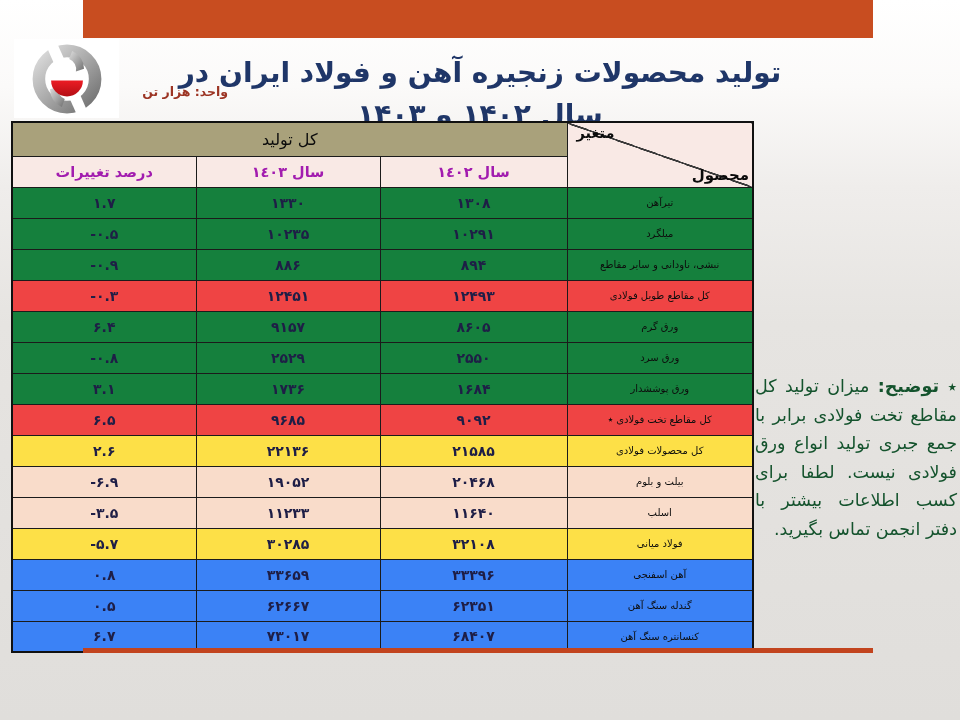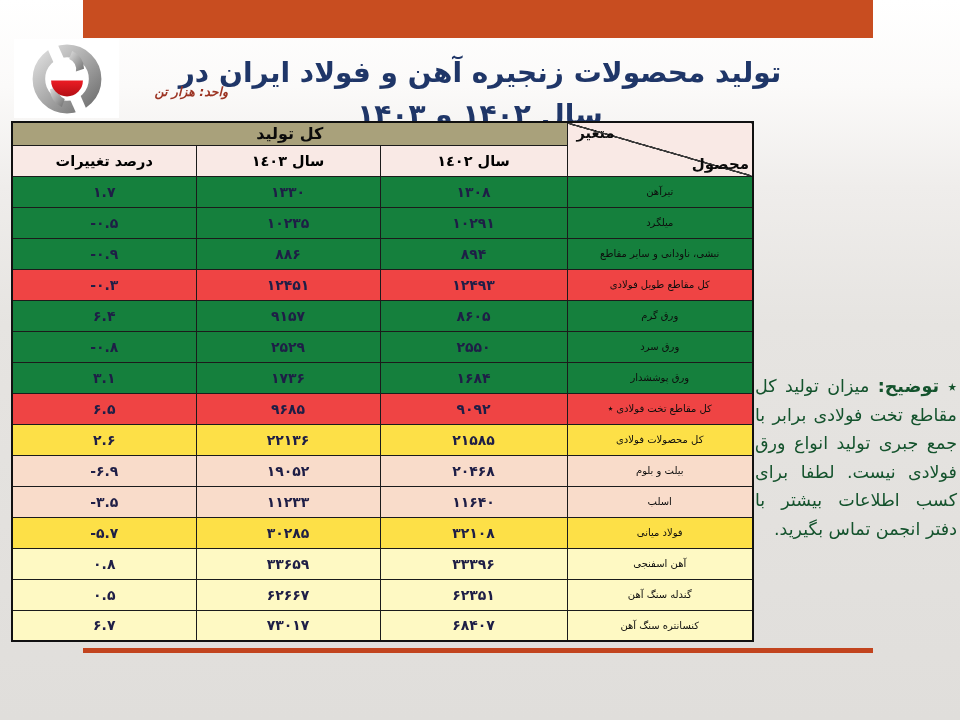--- a/index.html
+++ b/index.html
@@ -11,42 +11,42 @@
   
   .top-bar{position:absolute;left:83px;top:0;width:790px;height:38px;background:#C84D20;}
   .bottom-rule{position:absolute;left:83px;top:648px;width:790px;height:5px;background:#C2441E;}
   
   .logo-box{position:absolute;left:14px;top:39px;width:105px;height:79px;background:#ffffff;
     display:flex;align-items:center;justify-content:center;}
   
   .slide-title{position:absolute;left:150px;top:52px;width:660px;text-align:center;
     direction:rtl;color:#1F3668;font-size:28px;font-weight:bold;line-height:1.5;}
   .unit-label{position:absolute;left:118px;top:84px;width:110px;direction:rtl;text-align:right;
-    color:#9C3423;font-size:12.5px;font-weight:bold;font-style:italic;}
+    color:#9C3423;font-size:12.5px;font-weight:bold;}
   
   table.prod{position:absolute;left:11px;top:121px;width:741px;border-collapse:collapse;
     table-layout:fixed;direction:rtl;}
   table.prod td{border:1.6px solid #1b1b1b;text-align:center;vertical-align:middle;
     padding:0 3px;box-sizing:border-box;overflow:hidden;white-space:nowrap;}
   table.prod{border:2.5px solid #111;}
-  td.group-head{background:#A9A17B;height:23px;color:#0b0b0b;font-size:16px;font-weight:bold;}
-  td.col-head{background:#F9E9E5;height:31px;color:#000000;font-size:14.5px;font-weight:bold;}
+  td.group-head{background:#A9A17B;height:34px;color:#0b0b0b;font-size:16px;font-weight:normal;}
+  td.col-head{background:#F9E9E5;height:31px;color:#a21caf;font-size:14.5px;font-weight:bold;}
   td.corner{background:#F9E9E5;position:relative;padding:0;
     background-image:linear-gradient(to top right,
       transparent calc(50% - 0.9px),#3a3a3a calc(50% - 0.9px),
       #3a3a3a calc(50% + 0.9px),transparent calc(50% + 0.9px));}
   .corner-top{position:absolute;top:2px;left:9px;font-size:14.5px;font-weight:bold;color:#0b0b0b;}
   .corner-bottom{position:absolute;bottom:3px;right:3px;font-size:15px;font-weight:bold;color:#0b0b0b;}
   td.product-cell{font-size:10px;font-weight:normal;color:#0d0d0d;height:31px;}
   td.num-cell{font-size:14px;font-weight:bold;color:#1E1E46;direction:ltr;height:31px;}
   tr.band-pink td{background:#15803d;}
   tr.band-gray td{background:#ef4444;}
   tr.band-orange td{background:#fde047;}
   tr.band-peach td{background:#F9DCCA;}
-  tr.band-tan td{background:#fef9c3;}
+  tr.band-tan td{background:#3b82f6;}
   
   .note{position:absolute;left:755px;top:372px;width:202px;direction:rtl;text-align:justify;
     color:#14532d;font-size:17.5px;line-height:1.63;}
   .note b{font-weight:bold;}
 </style>
 </head>
 <body>
 
 <div class="top-bar"></div>
 

